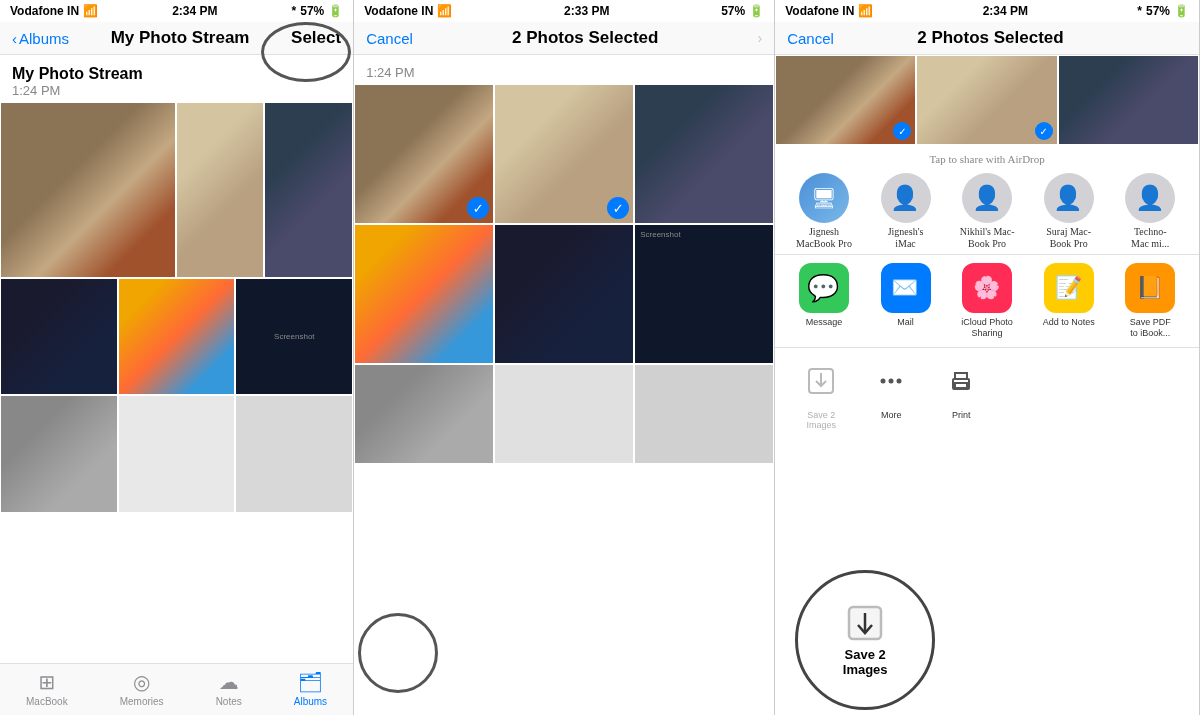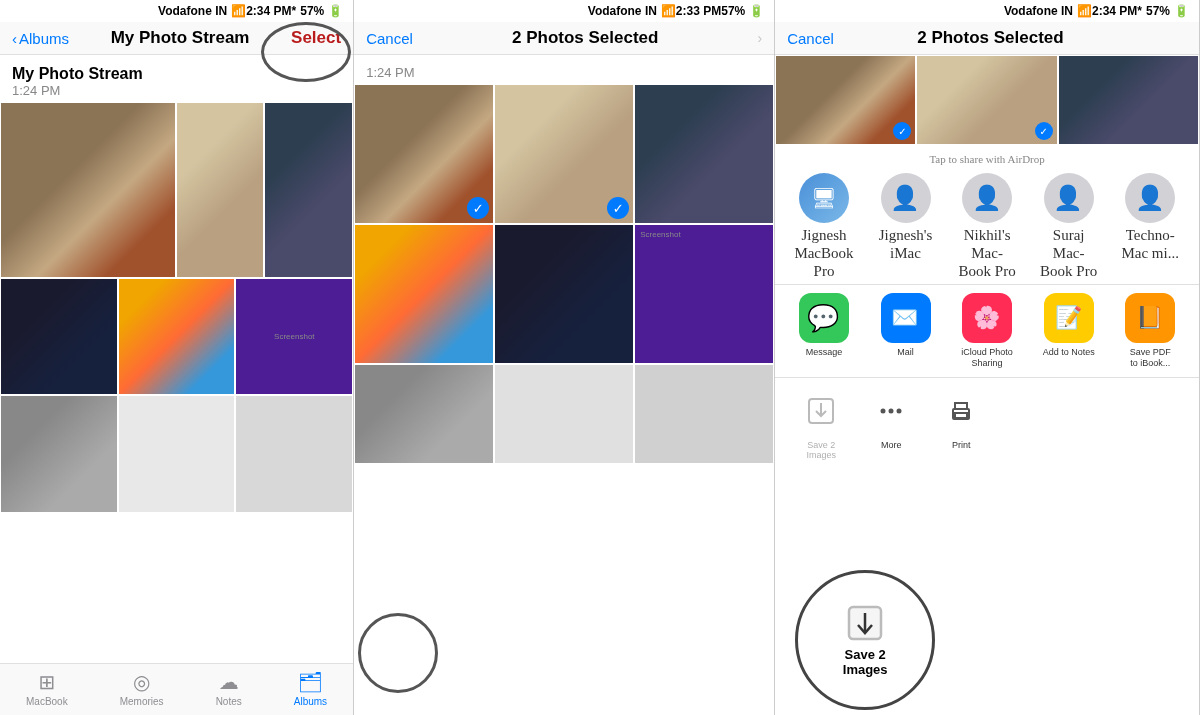--- a/index.html
+++ b/index.html
@@ -19,21 +19,21 @@
       background: #fff;
       display: flex;
       flex-direction: column;
       position: relative;
       border-right: 1px solid #ccc;
     }
 
     
     .status-bar {
       display: flex;
-      justify-content: flex-end;
+      justify-content: space-between;
       align-items: center;
       padding: 4px 10px;
       font-size: 12px;
       font-weight: 600;
       background: #fff;
       height: 22px;
     }
     .status-left { display: flex; align-items: center; gap: 4px; }
     .status-right { display: flex; align-items: center; gap: 4px; }
 
@@ -41,21 +41,21 @@
     .nav-bar {
       display: flex;
       justify-content: space-between;
       align-items: center;
       padding: 6px 12px;
       background: rgba(249,249,249,0.94);
       border-bottom: 1px solid #e0e0e0;
     }
     .nav-back { color: #007AFF; font-size: 15px; display: flex; align-items: center; gap: 2px; }
     .nav-title { font-size: 17px; font-weight: 600; color: #000; }
-    .nav-action { color: #b91c1c; font-size: 17px; font-weight: 600; }
+    .nav-action { color: #000000; font-size: 17px; font-weight: 600; }
     .nav-cancel { color: #007AFF; font-size: 15px; }
     .nav-selected-count { font-size: 17px; font-weight: 600; color: #000; }
 
     
     .photo-grid {
       flex: 1;
       overflow-y: auto;
       background: #fff;
     }
 
@@ -166,21 +166,21 @@
       background: #d1d1d6;
       overflow: hidden;
       display: flex;
       align-items: center;
       justify-content: center;
     }
     .airdrop-avatar.has-photo {
       background: #888;
     }
     .airdrop-name {
-      font-size: 15px;
+      font-size: 10px;
       color: #333;
       text-align: center;
       line-height: 1.2;
     }
 
     
     .share-actions {
       display: flex;
       justify-content: space-around;
       padding: 8px;
@@ -263,21 +263,21 @@
       align-items: center;
       justify-content: center;
     }
 
     
     .p1 { background: linear-gradient(135deg, #8b7355 40%, #c4a882 60%, #a0522d 80%); }
     .p2 { background: linear-gradient(135deg, #d4c4a0 30%, #b8a080 60%); }
     .p3 { background: linear-gradient(135deg, #2c3e50 30%, #4a4a6a 60%); }
     .p4 { background: linear-gradient(135deg, #1a1a2e 30%, #16213e 70%); }
     .p7 { background: linear-gradient(135deg, #f0a500 20%, #ff6b35 50%, #3498db 80%); }
-    .p8 { background: #4c1d95; }
+    .p8 { background: #0f172a; }
     .p9 { background: linear-gradient(135deg, #888 30%, #aaa 70%); }
 
     .screen1 { background: #fff; }
     .screen2 { background: #fff; }
     .screen3 { background: #fff; }
 
     
     .nav-right-arrow {
       color: #c7c7cc;
       font-size: 14px;

